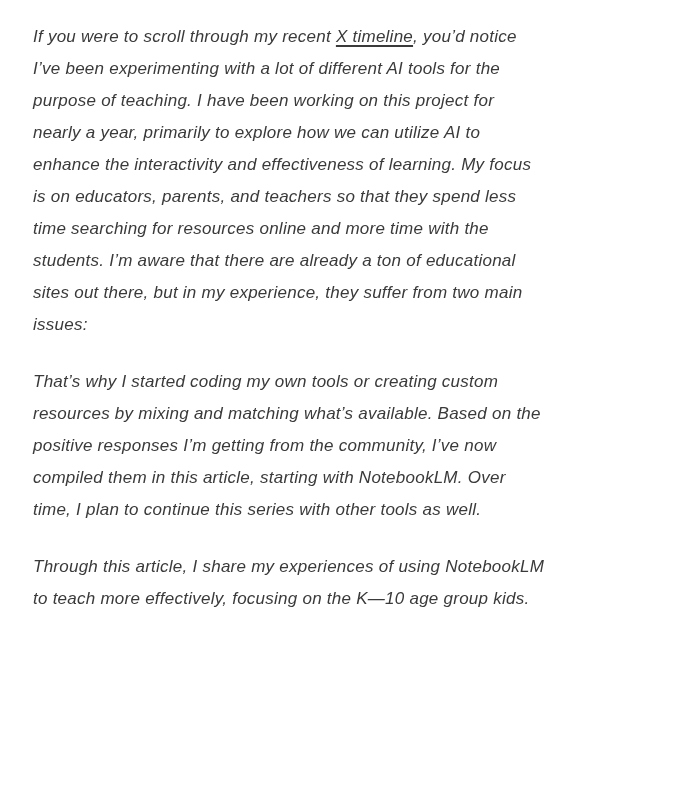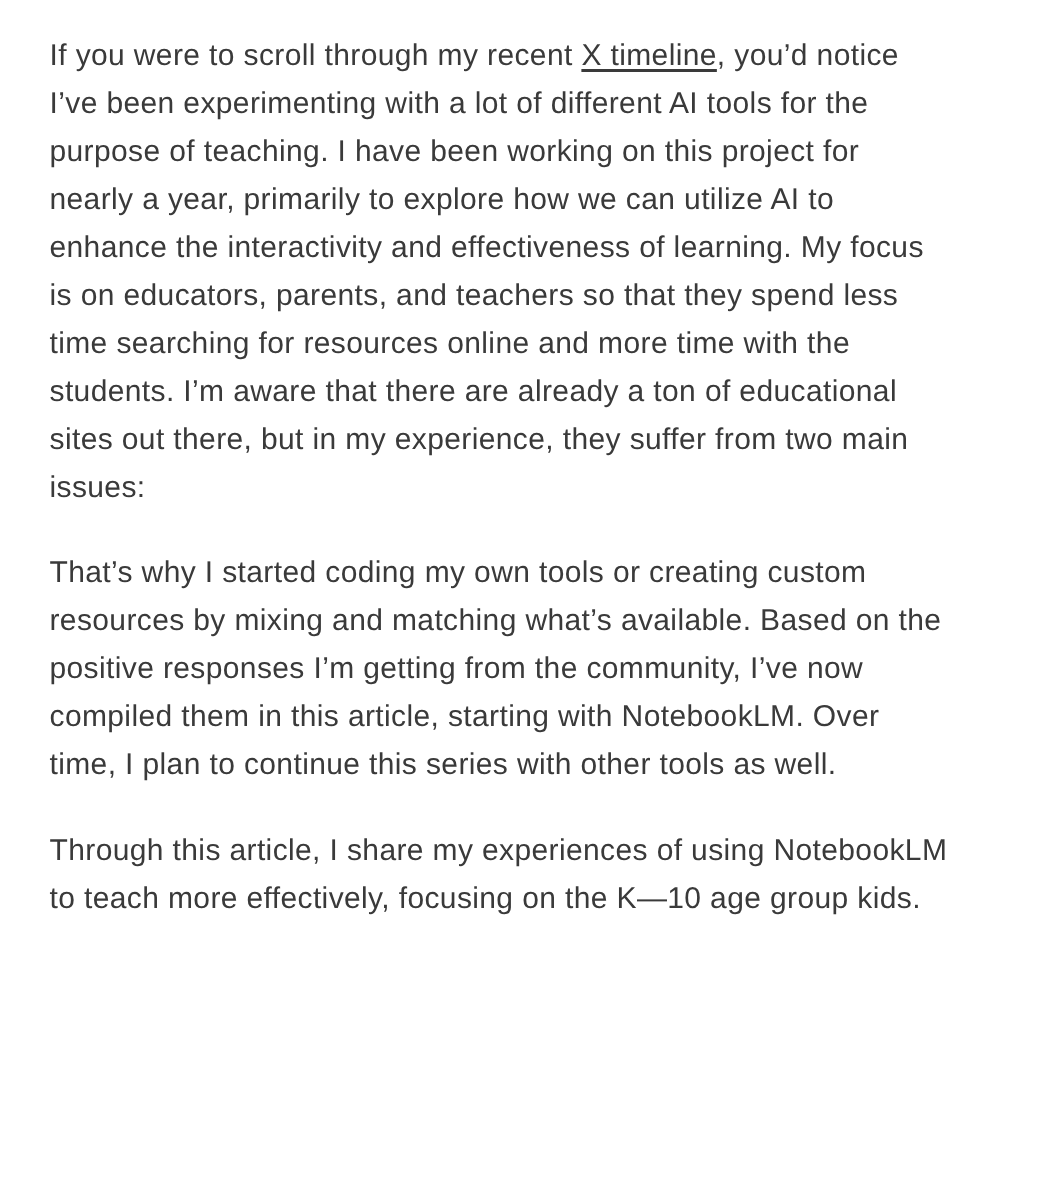--- a/index.html
+++ b/index.html
@@ -7,24 +7,25 @@
   body {
     width: 695px;
     min-height: 792px;
     font-family: "Liberation Sans", "DejaVu Sans", sans-serif;
     color: #3a3a3a;
   }
   .article {
     padding: 21px 30px 20px 33px;
   }
   .para {
-    font-size: 20px;
+    font-size: 17px;
     line-height: 32px;
     letter-spacing: 0.25px;
     margin: 0 0 25px 0;
+    font-style: italic;
   }
   .para:last-child { margin-bottom: 0; }
   .lines { white-space: pre-line; }
   .inline-link {
     color: #3a3a3a;
     text-decoration: underline;
     text-decoration-thickness: 1.5px;
     text-underline-offset: 3px;
     cursor: pointer;
   }

